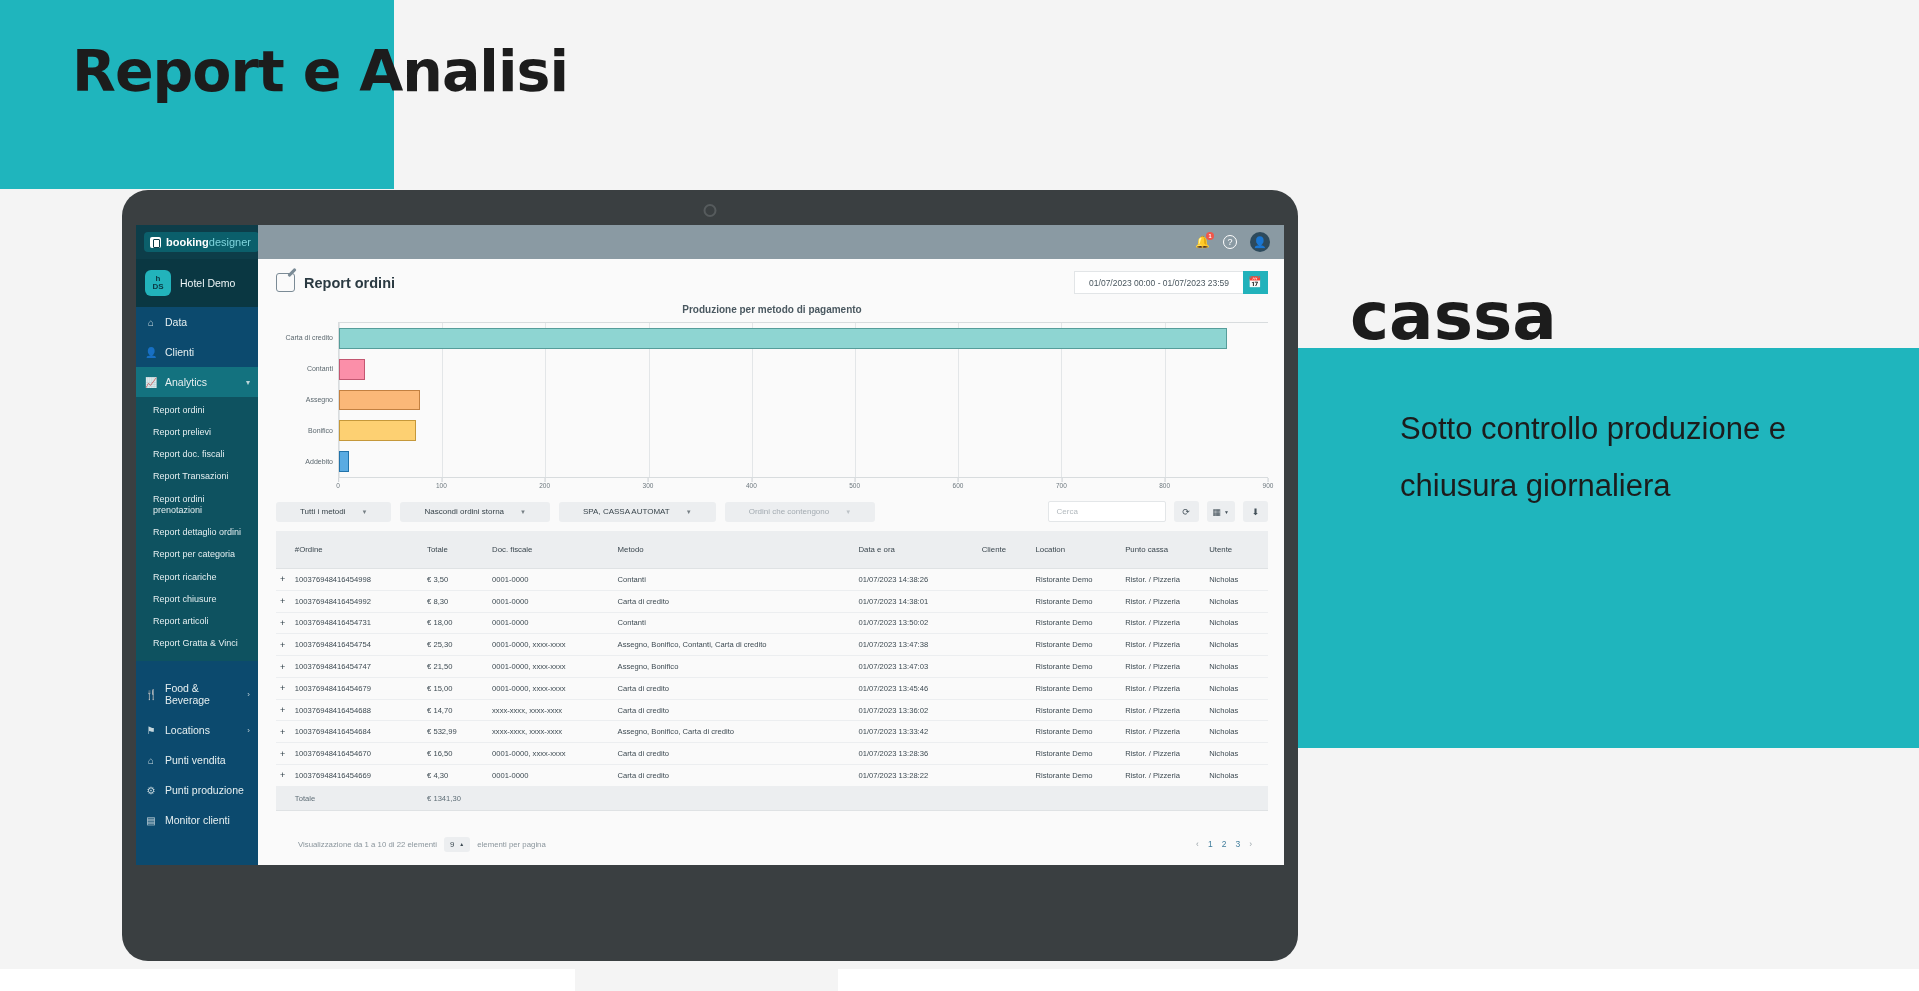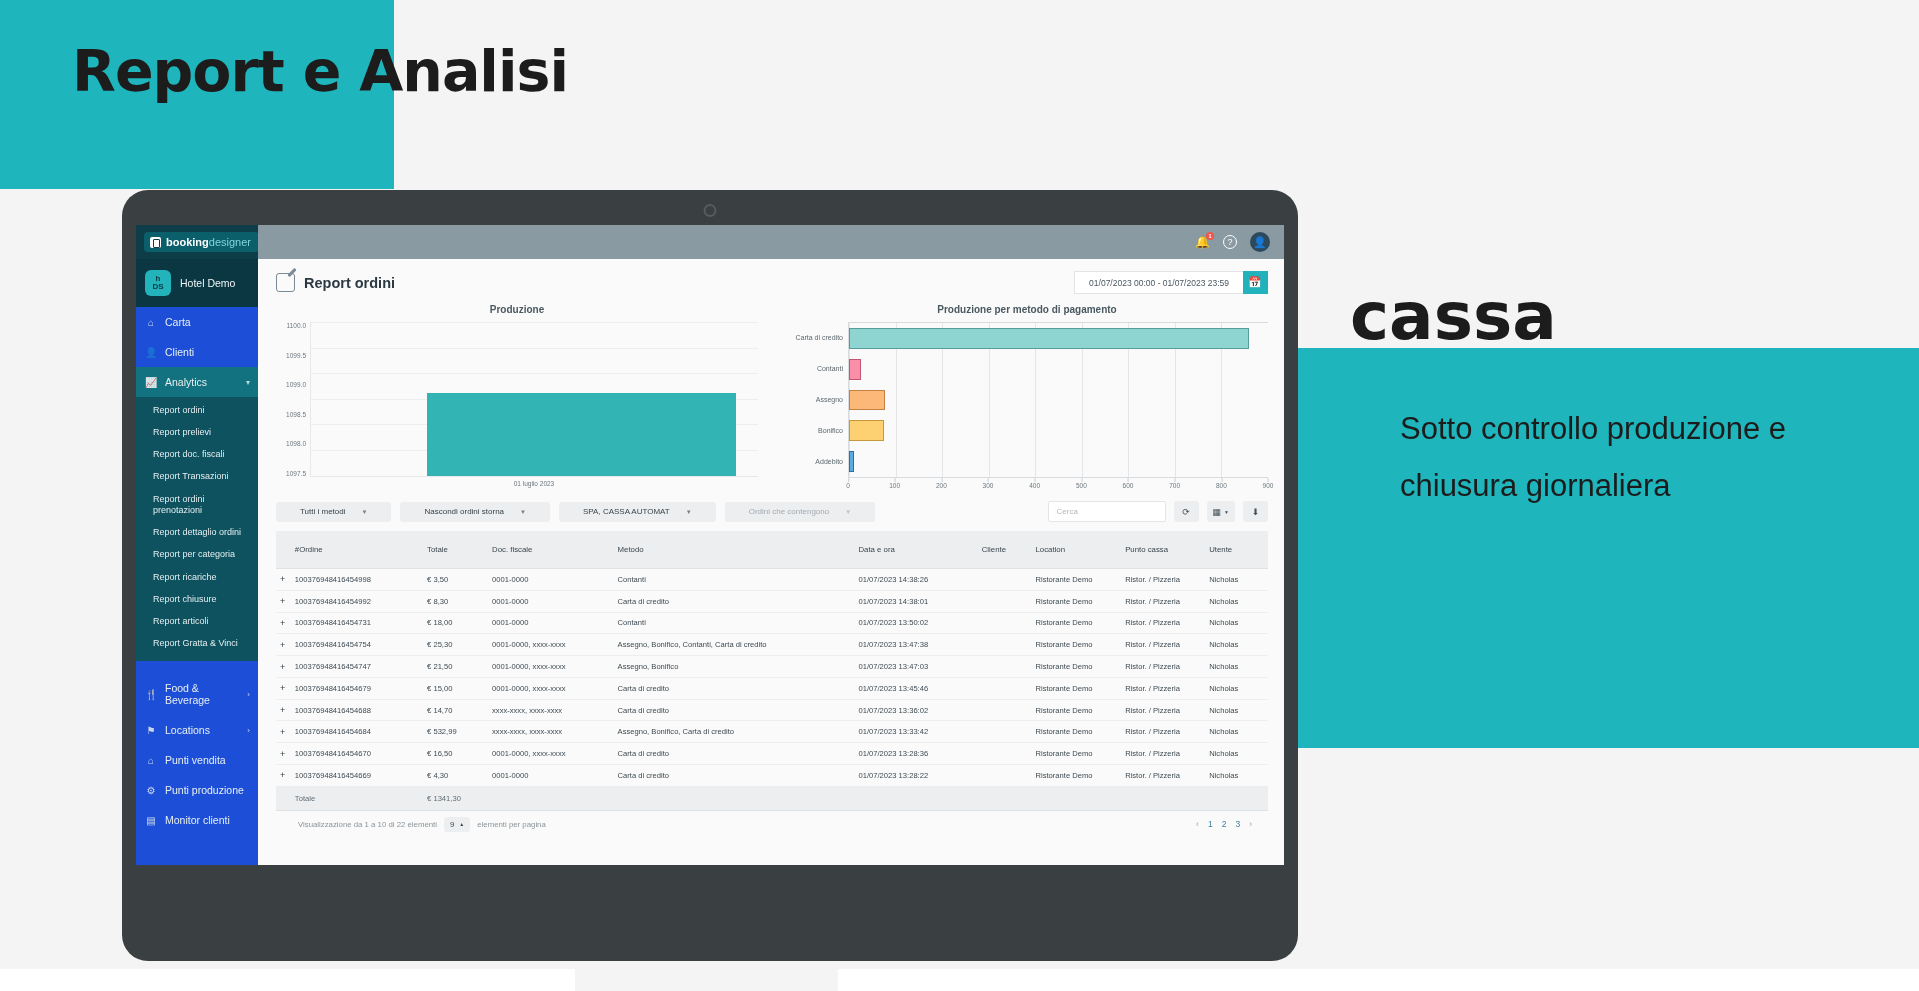--- a/index.html
+++ b/index.html
@@ -66,21 +66,21 @@
     position: absolute; left: 14px; top: 35px;
     width: 1148px; height: 640px;
     background: #ffffff;
     overflow: hidden;
     display: flex;
   }
 
   
   #sidebar {
     width: 122px; min-width: 122px; height: 100%;
-    background: #1d4ed8;
+    background: #0c4a6e;
     color: #dfe8ea;
     font-size: 9.5px;
     position: relative;
     overflow: hidden;
   }
   #sidebar-brand {
     height: 34px; display: flex; align-items: center; padding-left: 8px;
     background: #0d3d49;
   }
   #brand-pill {
@@ -277,21 +277,21 @@
   .col-cassa { width: 75px; }
   .col-utente { width: 56px; }
   tfoot td {
     background: #eceef0; color: #5f6e77; padding: 7px 4px;
     border-bottom: 1px solid #dfe2e4;
   }
 
   
   #table-footer {
     display: flex; align-items: center; gap: 7px;
-    padding: 6px 16px 0 22px; font-size: 7.8px; color: #8a959c;
+    padding: 26px 16px 0 22px; font-size: 7.8px; color: #8a959c;
   }
   #per-page {
     background: #eceef0; border-radius: 3px; padding: 3px 6px;
     color: #3d4a52; display: flex; align-items: center; gap: 5px; cursor: pointer;
   }
   #pager { margin-left: auto; display: flex; align-items: center; gap: 9px; font-size: 8.5px; }
   #pager .pg { color: #3f7c9b; cursor: pointer; }
   #pager .arw { color: #9aa4aa; cursor: pointer; }
 
   #laptop-base {
@@ -329,21 +329,21 @@
       <div id="hotel-row">
         <div id="hotel-logo">
           <span>h</span>
           <span>DS</span>
         </div>
         <div id="hotel-name">Hotel Demo</div>
       </div>
 
       <div class="nav-top">
         <span class="ico">⌂</span>
-        <span>Carta</span>
+        <span>Data</span>
       </div>
       <div class="nav-top">
         <span class="ico">👤</span>
         <span>Clienti</span>
       </div>
 
       <div class="nav-top active">
         <span class="ico">📈</span>
         <span>Analytics</span>
         <span class="caret">▾</span>
@@ -403,37 +403,20 @@
         <span id="page-title-ico"></span>
         <span id="page-title">Report ordini</span>
         <div id="daterange-wrap">
           <div id="daterange">01/07/2023 00:00 - 01/07/2023 23:59</div>
           <div id="daterange-btn">📅</div>
         </div>
       </div>
 
       <div id="charts">
 
-        <div class="chart-block">
-          <div class="chart-title">Produzione</div>
-          <div id="col-chart">
-            <div id="col-yaxis">
-              <span>1100.0</span>
-              <span>1099.5</span>
-              <span>1099.0</span>
-              <span>1098.5</span>
-              <span>1098.0</span>
-              <span>1097.5</span>
-            </div>
-            <div id="col-plot">
-              <div id="col-bar" style="height: 54%; background: rgb(50, 179, 180);"></div>
-            </div>
-          </div>
-          <div id="col-xlabel">01 luglio 2023</div>
-        </div>
 
         <div class="chart-block">
           <div class="chart-title">Produzione per metodo di pagamento</div>
           <div id="bar-chart">
             <div id="bar-cats">
               <div class="bar-cat">Carta di credito</div>
               <div class="bar-cat">Contanti</div>
               <div class="bar-cat">Assegno</div>
               <div class="bar-cat">Bonifico</div>
               <div class="bar-cat">Addebito</div>

